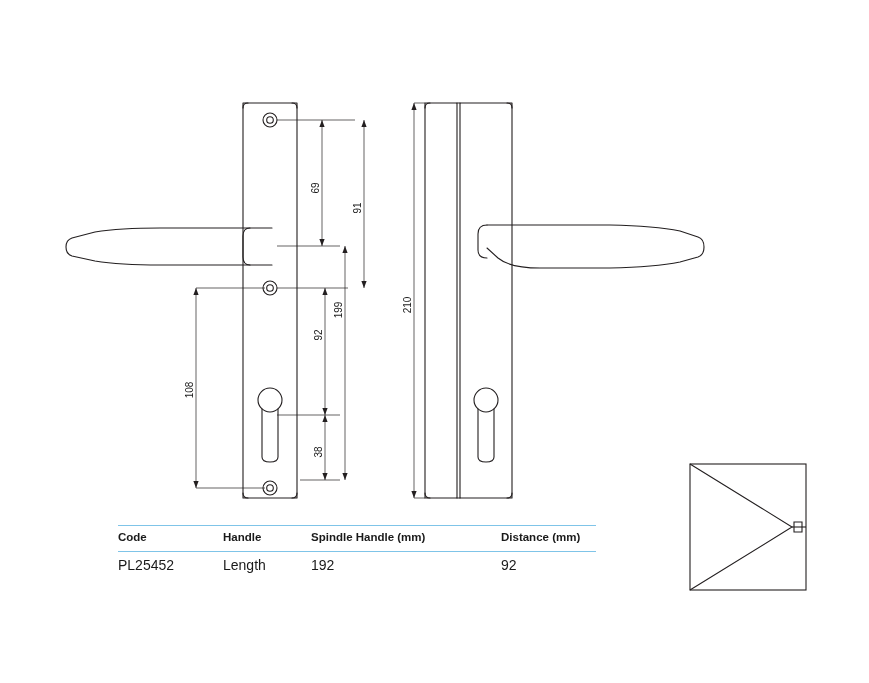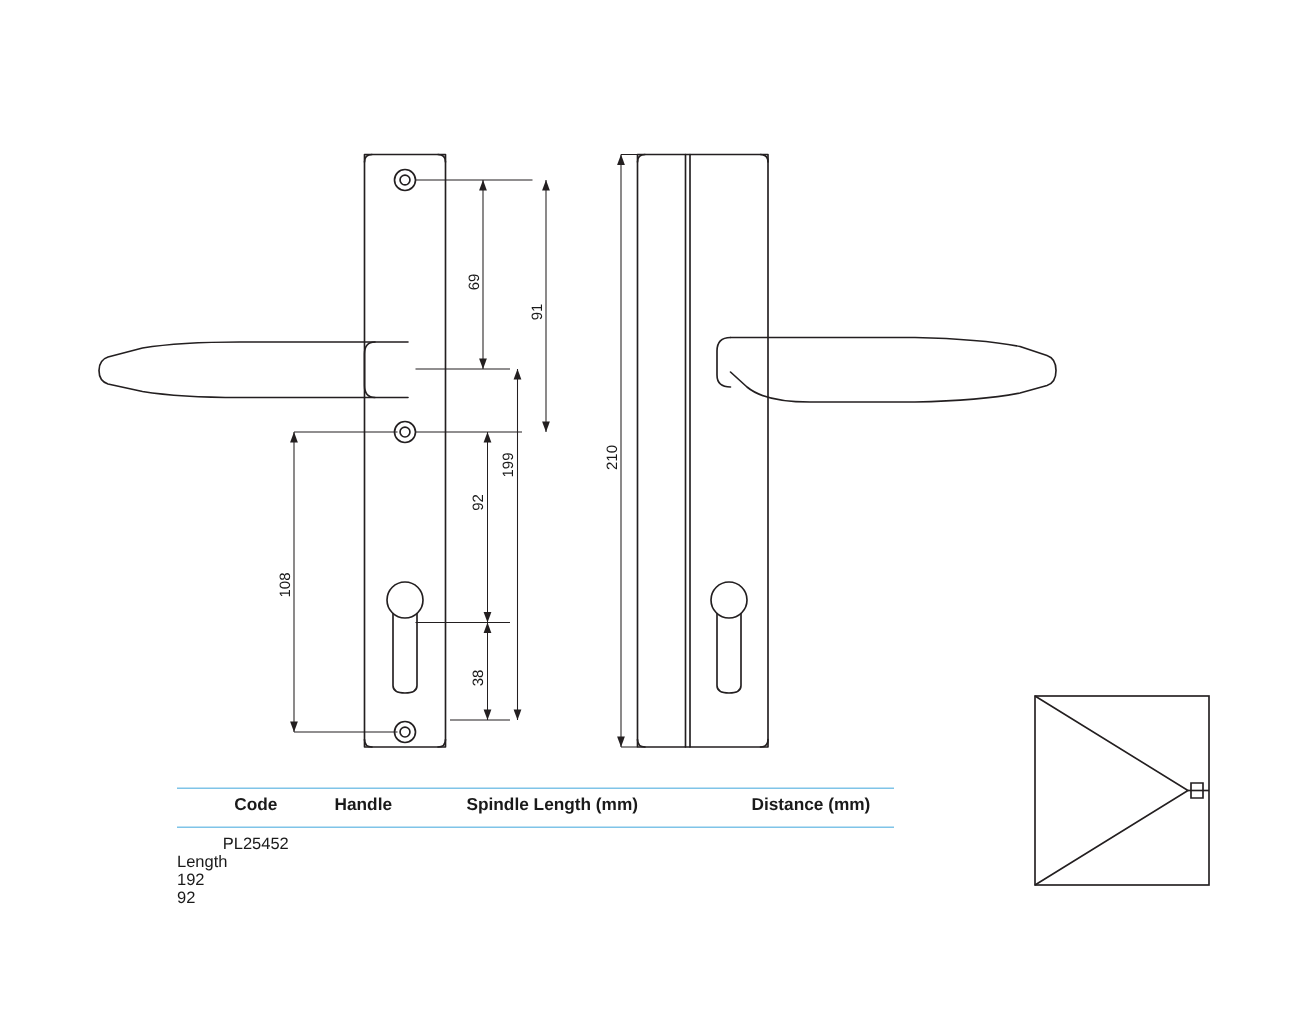--- a/index.html
+++ b/index.html
@@ -42,25 +42,24 @@
     display: flex;
     align-items: flex-start;
   }
   .spec-row.head {
     font-weight: bold;
     font-size: 11.5px;
     padding-top: 5px;
     padding-bottom: 5px;
   }
   .spec-row.body {
-    font-size: 11px;
+    font-size: 14px;
     padding-top: 5px;
-    flex-direction: column;
-  }
-  .col-code { width: 105px; text-align: center; }
+  }
+  .col-code { width: 105px; }
   .col-colour { width: 88px; }
   .col-spindle { width: 190px; }
   .col-distance { width: 95px; }
   .spec-mid-rule {
     height: 1px;
     background: #7fc4e8;
     width: 478px;
     margin-top: 3px;
   }
   
@@ -198,21 +197,21 @@
     <path d="M792,527 L806,527"></path>
     <path d="M794,522 L802,522 L802,532 L794,532 Z"></path>
   </g>
 </svg>
 
 <div class="spec-table">
   <div class="spec-head-rule"></div>
   <div class="spec-row head">
     <div class="col-code">Code</div>
     <div class="col-colour">Handle</div>
-    <div class="col-spindle">Spindle Length (mm)</div>
+    <div class="col-spindle">Spindle Handle (mm)</div>
     <div class="col-distance">Distance (mm)</div>
   </div>
   <div class="spec-mid-rule"></div>
   <div class="spec-row body">
     <div class="col-code">PL25452</div>
     <div class="col-colour">Length</div>
     <div class="col-spindle">192</div>
     <div class="col-distance">92</div>
   </div>
 </div>

